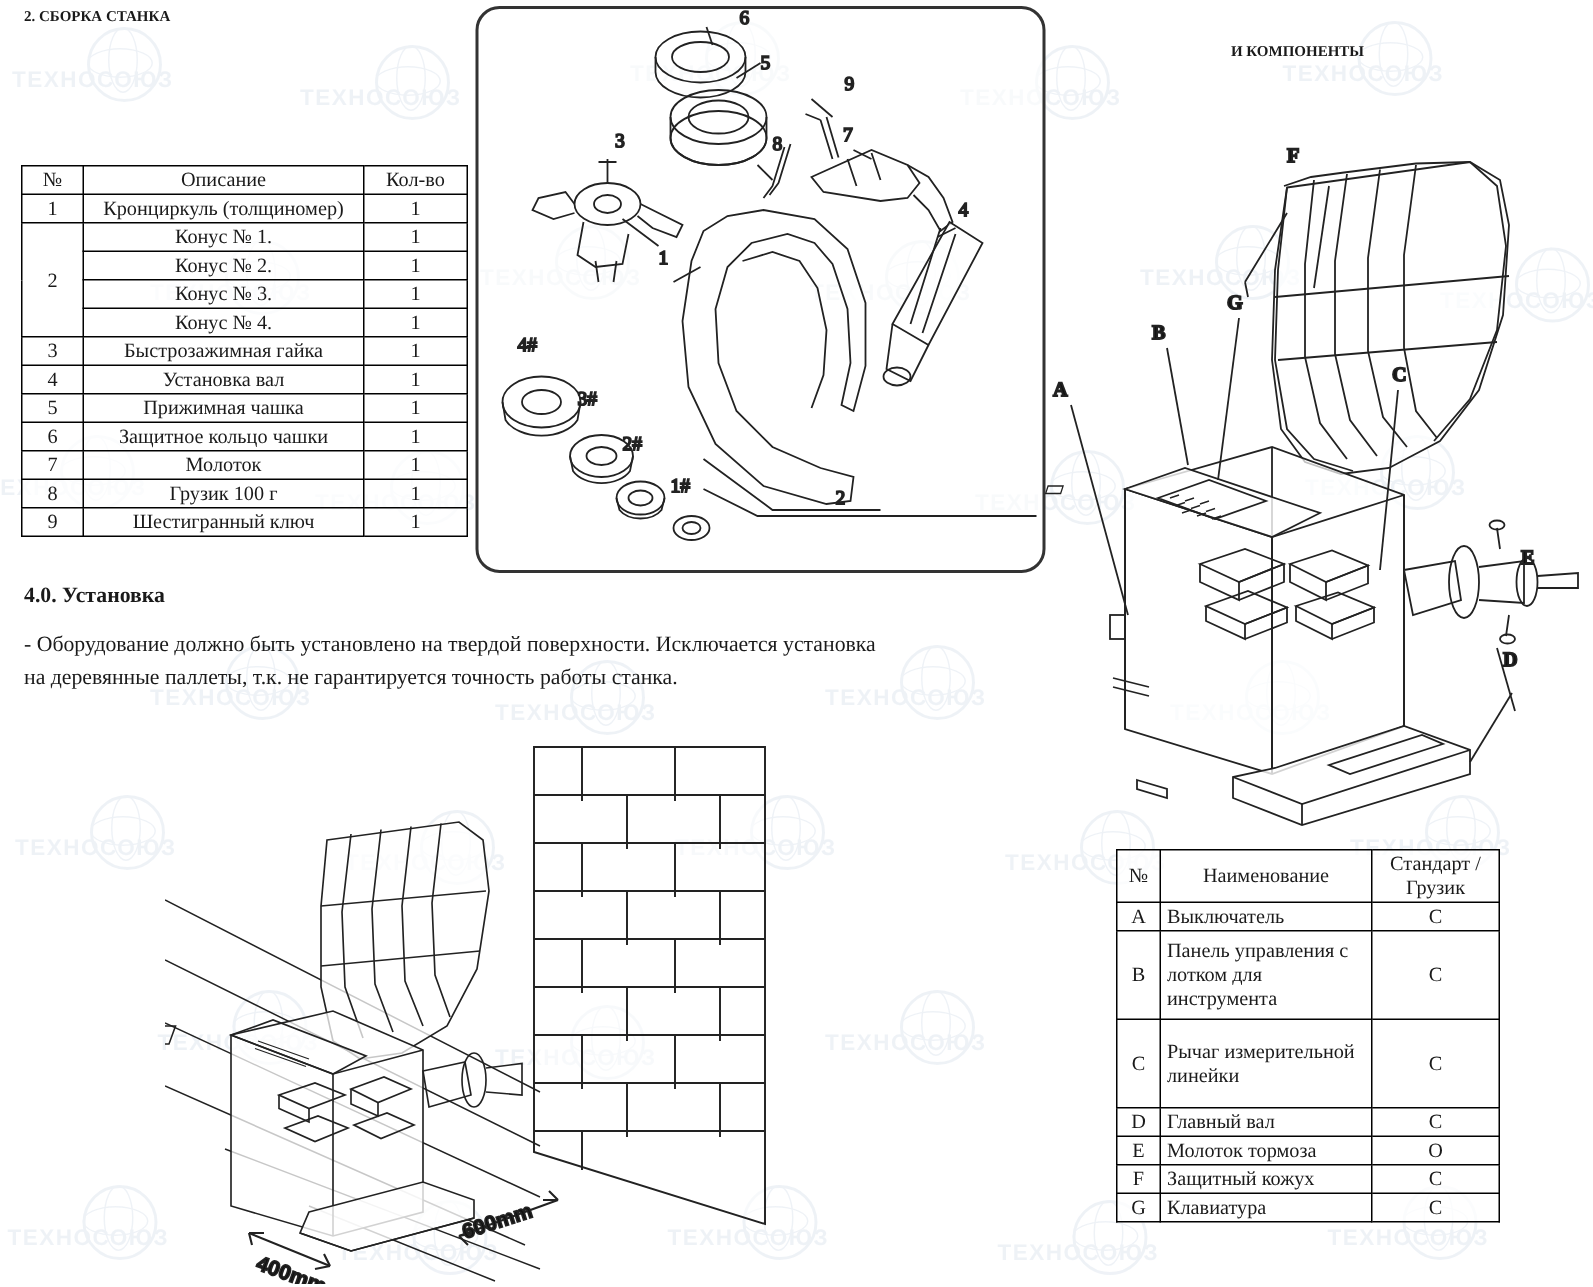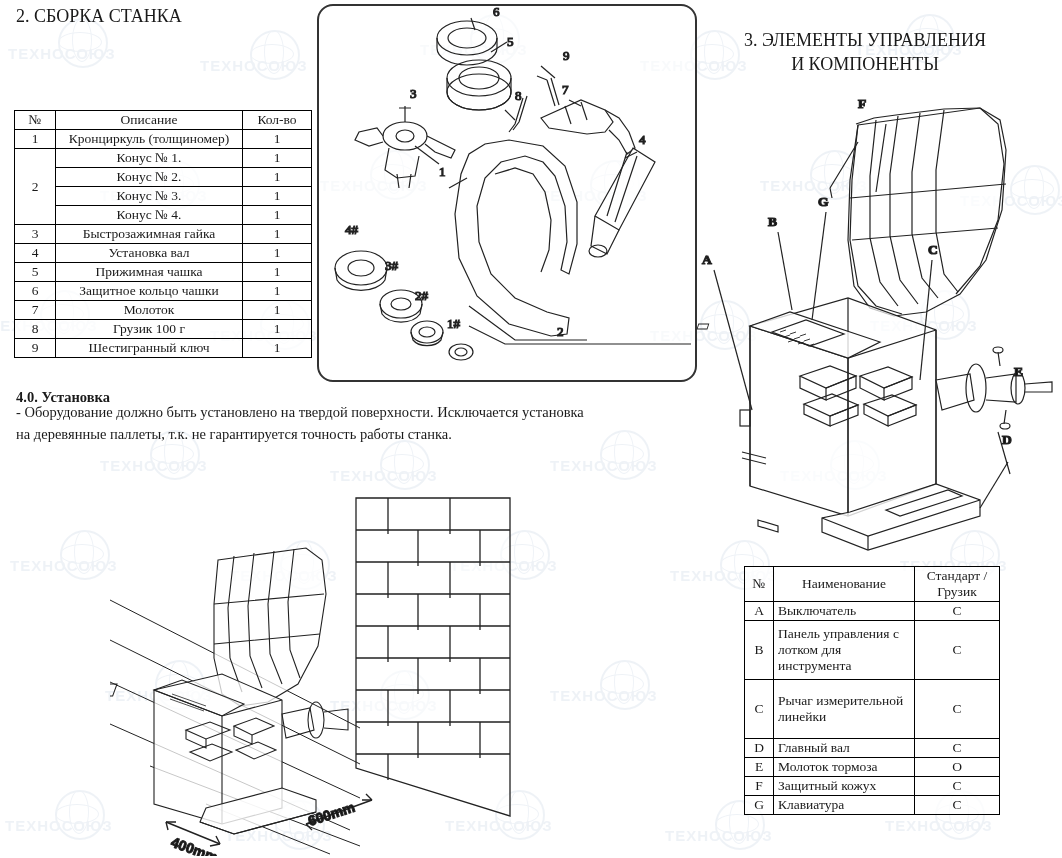--- a/index.html
+++ b/index.html
@@ -23,27 +23,27 @@
   }
   .wm i.globe:before,.wm i.globe:after{
     content:"";position:absolute;border:1px solid #dfe6ef;border-radius:50%;
   }
   .wm i.globe:before{left:12px;top:-2px;width:18px;height:42px;}
   .wm i.globe:after{left:-2px;top:12px;width:42px;height:18px;}
 
   .layer{position:absolute;inset:0;z-index:2;}
 
   .h-title{
-    font-family:"Liberation Serif",serif;font-weight:normal;font-size:18px;
+    font-family:"Liberation Serif",serif;font-weight:bold;font-size:10px;
   }
   #t-assembly{position:absolute;left:16px;top:6px;}
   #t-controls{position:absolute;left:700px;top:28px;width:330px;text-align:center;line-height:1.35;}
   #t-install{position:absolute;left:16px;top:389px;font-size:14.5px;font-weight:bold;}
 
-  .para{position:absolute;left:16px;top:402px;width:672px;font-size:14.5px;line-height:1.44;}
+  .para{position:absolute;left:16px;top:420px;width:672px;font-size:14.5px;line-height:1.44;}
   .para p{margin:0 0 1px 0;}
   .para p.b{font-weight:bold;}
 
   table.grid{border-collapse:collapse;position:absolute;background:rgba(255,255,255,.75);}
   table.grid td,table.grid th{
     border:1px solid #000;font-size:13.5px;padding:1px 3px;text-align:center;
     font-family:"Liberation Serif",serif;font-weight:normal;
   }
   #parts-table{left:14px;top:110px;width:298px;}
   #parts-table td.num{width:34px;}
@@ -138,21 +138,20 @@
   <span style="left:665px;top:827px">ТЕХНОСОЮЗ</span>
   <i class="globe" style="left:935px;top:790px"></i>
   <span style="left:885px;top:817px">ТЕХНОСОЮЗ</span>
 </div>
 
 <div class="layer">
 
   <div id="t-assembly" class="h-title">2.  СБОРКА СТАНКА</div>
 
   <div id="t-controls" class="h-title">
-    <div>3. ЭЛЕМЕНТЫ УПРАВЛЕНИЯ</div>
     <div>И КОМПОНЕНТЫ</div>
   </div>
 
   <div id="t-install">4.0. Установка</div>
 
   <table class="grid" id="parts-table">
     <tbody>
         <tr class="head">
       <td class="num">№</td>
       <td class="desc">Описание</td>

